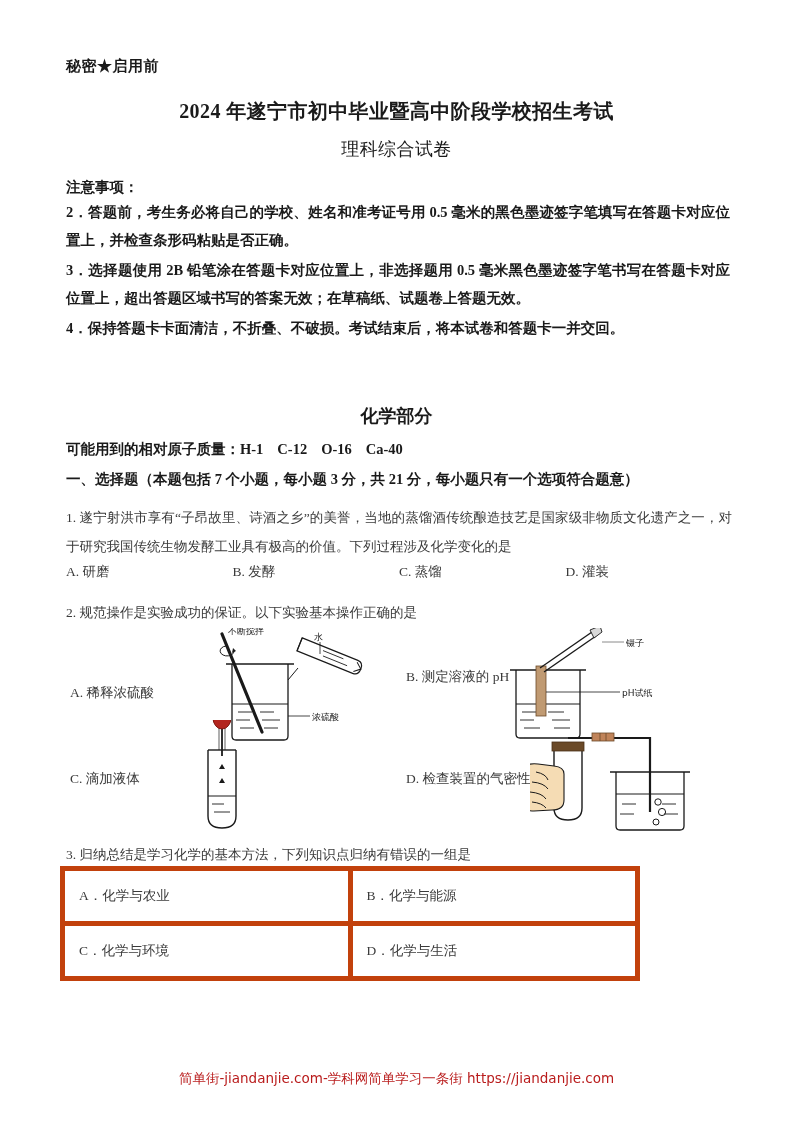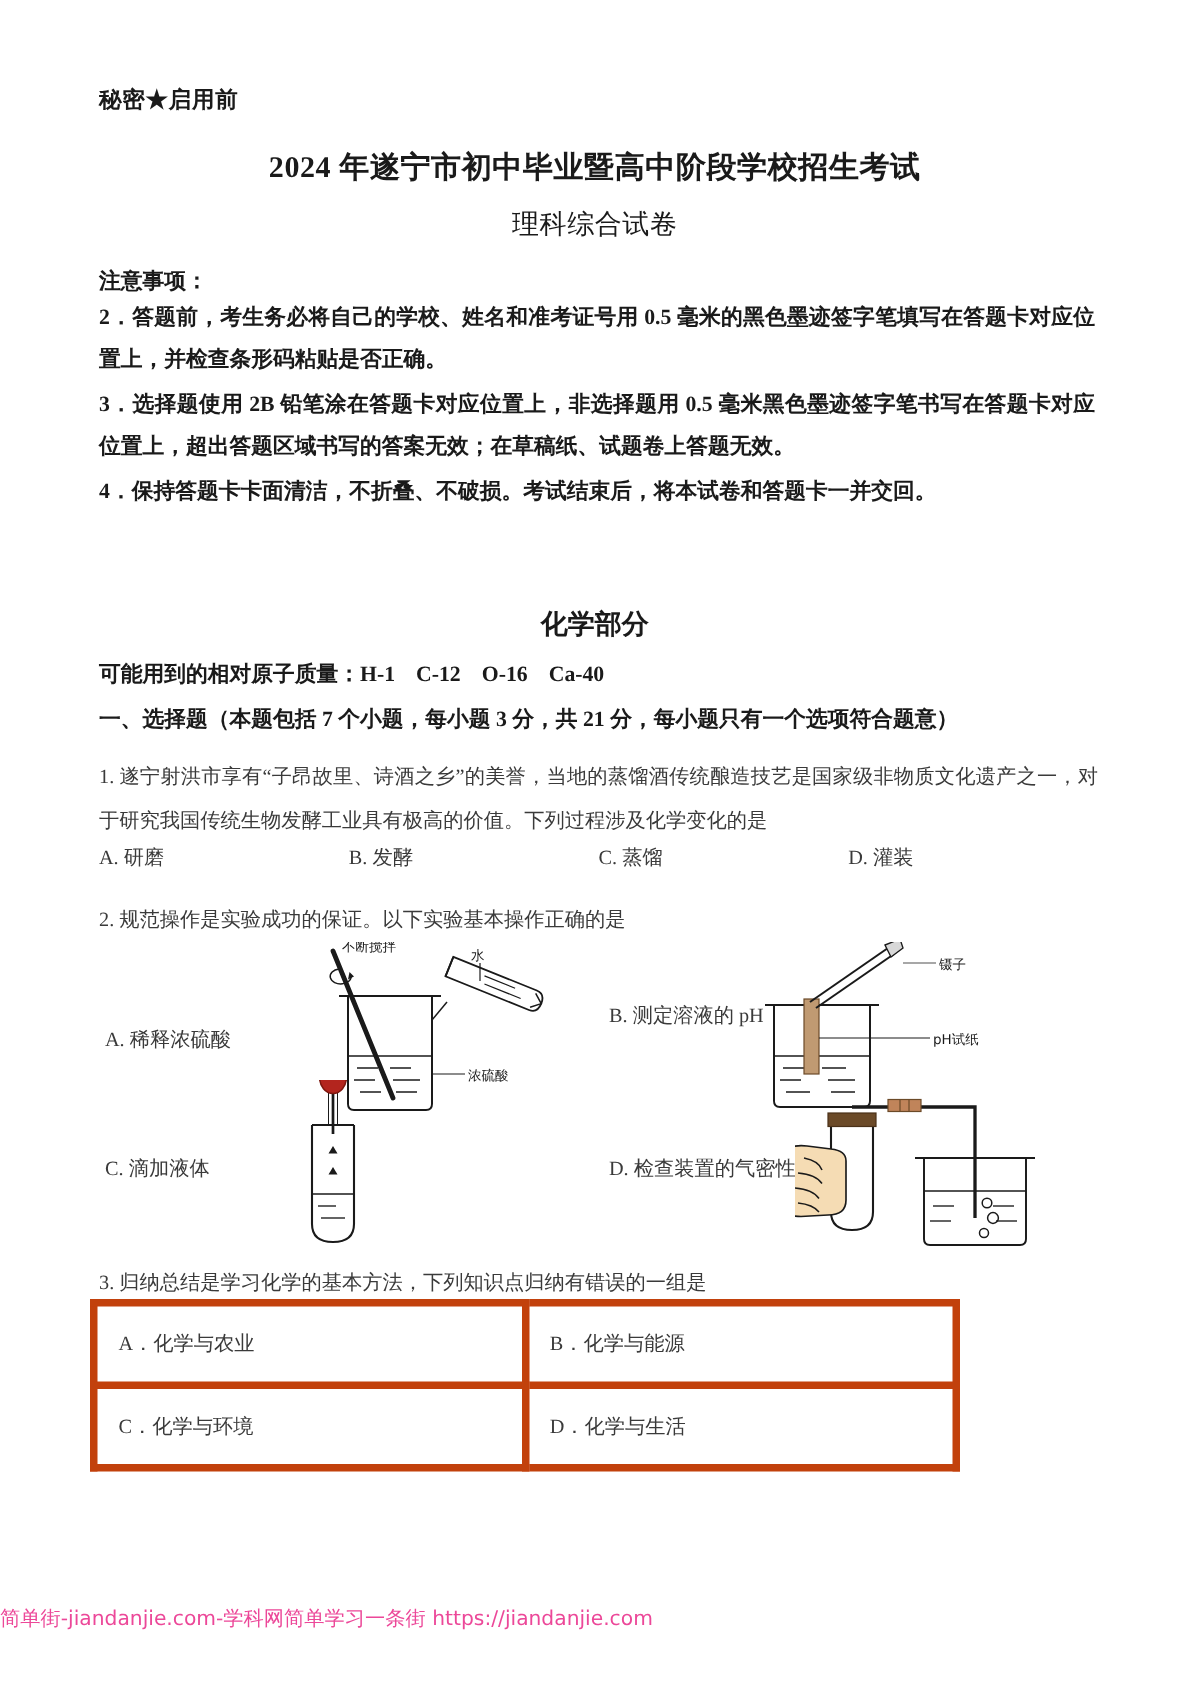--- a/index.html
+++ b/index.html
@@ -164,23 +164,23 @@
   .q3-table col.c1 { width: 50%; }
   .q3-table col.c2 { width: 50%; }
   .cell-line { display: block; }
 
   
   .footer {
     position: absolute;
     left: 0;
     right: 0;
     top: 1070px;
-    text-align: left;
-    font-size: 13.5px;
-    color: #ec4899;
+    text-align: center;
+    font-size: 13.5px;
+    color: #b91c1c;
     font-family: "DejaVu Sans", sans-serif;
   }
 </style>
 </head>
 <body>
 
 <div class="page">
 
   <div class="secret-line">秘密★启用前</div>
   <div class="title-main">2024 年遂宁市初中毕业暨高中阶段学校招生考试</div>

